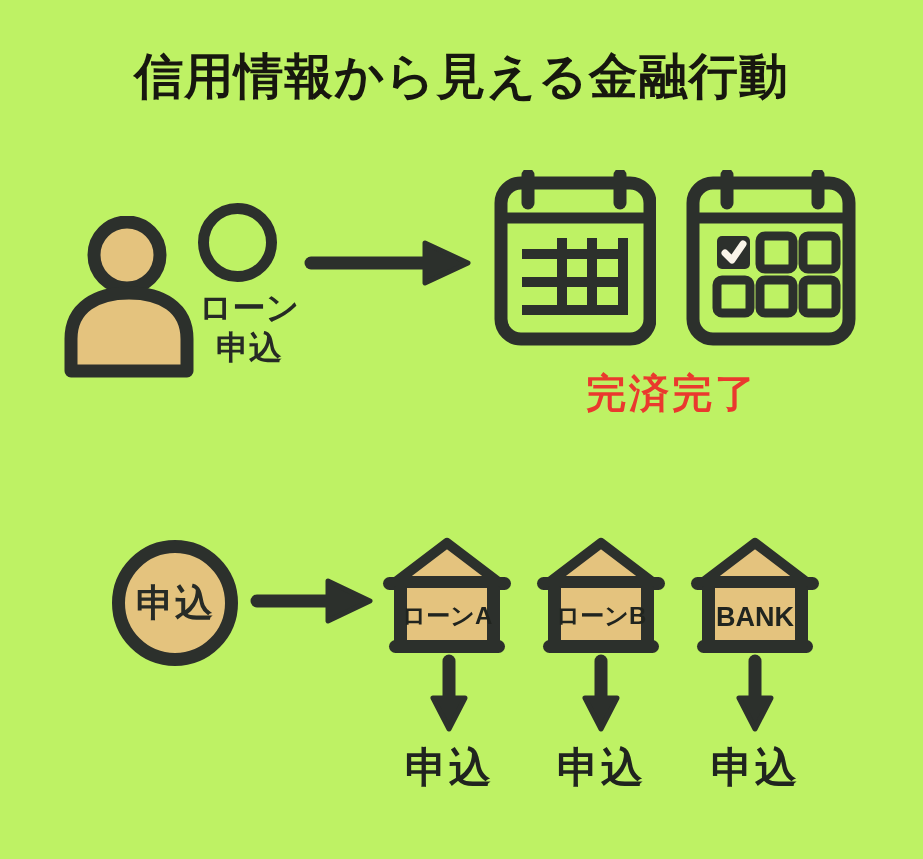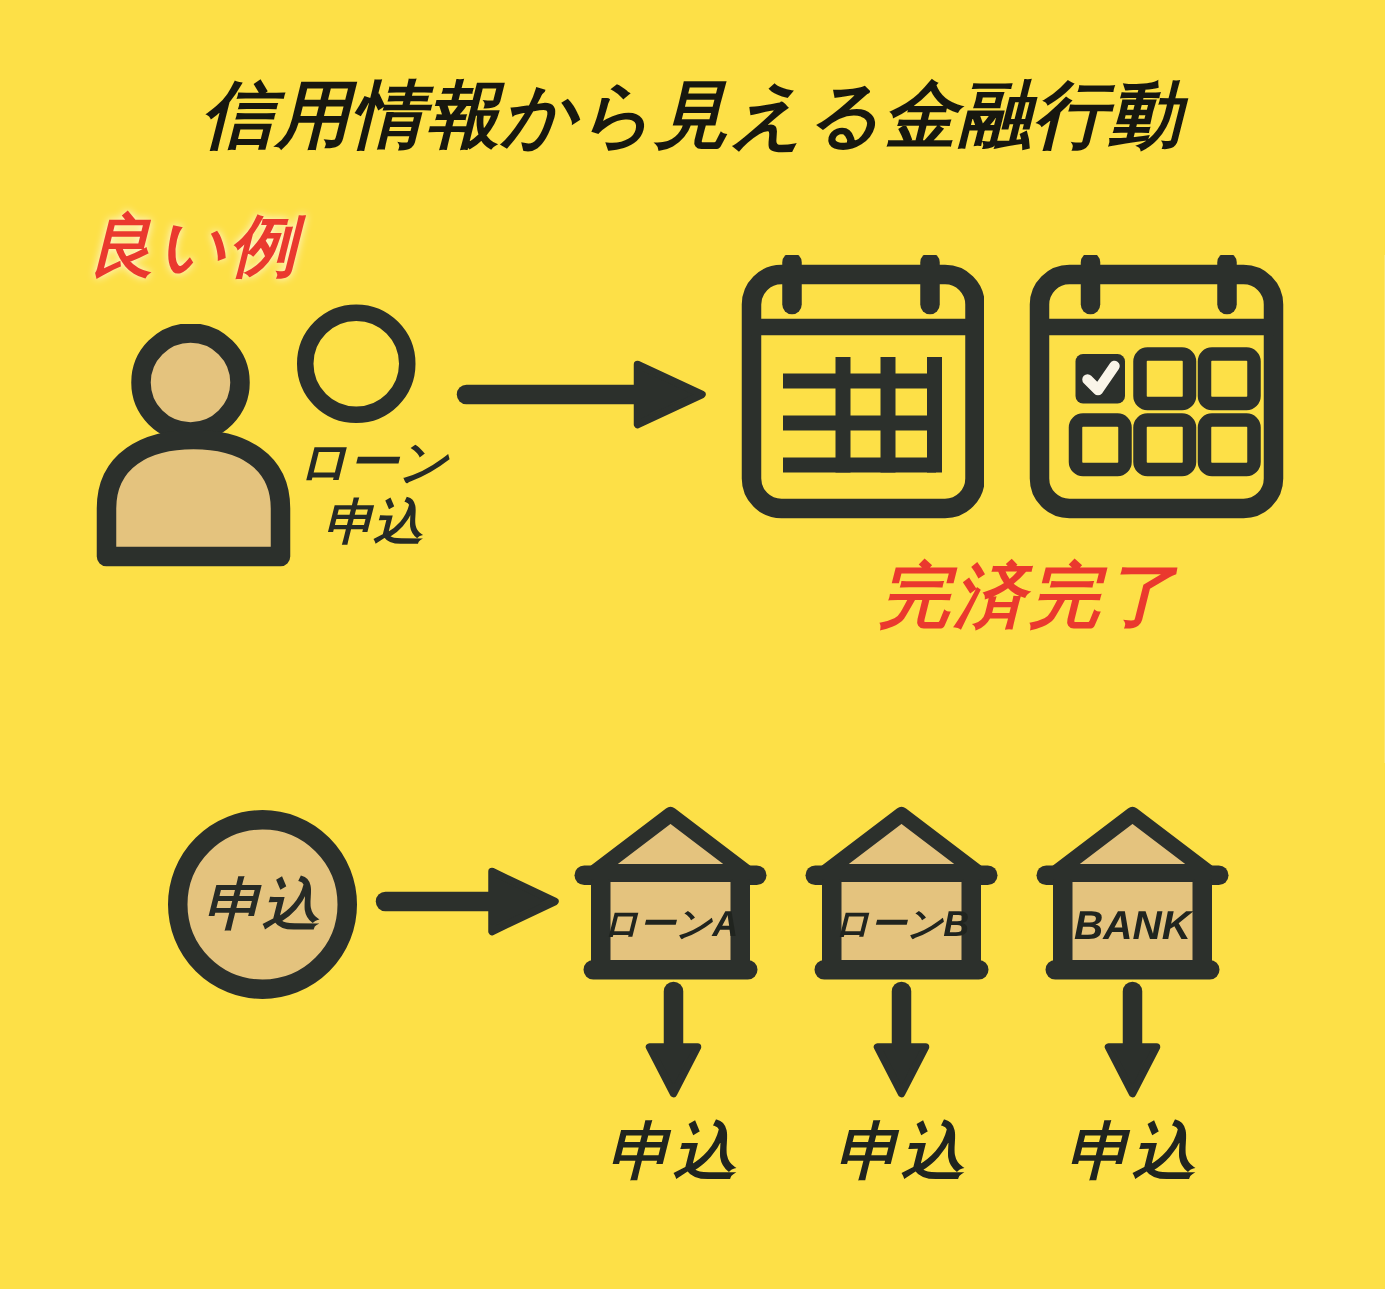--- a/index.html
+++ b/index.html
@@ -5,22 +5,21 @@
   html, body { margin: 0; padding: 0; }
   body {
     width: 923px; height: 859px;
     background: #faf5e9;
     font-family: "Liberation Sans", "DejaVu Sans", sans-serif;
     overflow: hidden;
   }
   .canvas {
     position: relative;
     width: 923px; height: 859px;
-    background: #fde047;
-    font-style: italic;
+    background: #bef264;
   }
 
   .title {
     position: absolute; left: 0; right: 0; top: 44px;
     margin: 0; text-align: center;
     font-size: 49px; font-weight: bold; color: #17170f;
     letter-spacing: 1px;
   }
   .section-label {
     position: absolute;
@@ -39,21 +38,21 @@
     background: transparent;
   }
   .loan-apply {
     position: absolute;
     width: 122px; text-align: center;
     font-size: 33px; font-weight: bold; color: #262a25;
     line-height: 1.22;
   }
   .result-label {
     position: absolute;
-    font-size: 47px; font-weight: bold;
+    font-size: 40px; font-weight: bold;
     letter-spacing: 3px;
   }
   .apply-circle {
     position: absolute;
     width: 100px; height: 100px;
     background: #e4c37e;
     border: 13px solid #2c302c;
     border-radius: 50%;
     display: flex; align-items: center; justify-content: center;
     font-size: 38px; font-weight: bold; color: #272b26;
@@ -71,21 +70,20 @@
     font-weight: bold;
   }
 </style>
 </head>
 <body>
 
 <div class="canvas">
 
   <h1 class="title">信用情報から見える金融行動</h1>
 
-  <div class="section-label red" style="left:58px; top:134px;">良い例</div>
 
   <svg style="left:60px; top:216px;" width="142" height="162" viewBox="0 0 142 162">
     <circle cx="67" cy="39" r="33" fill="#e4c37e" stroke="#2c302c" stroke-width="13"></circle>
     <path d="M11 155 V123 C11 91 37 77 69 77 C101 77 127 91 127 123 V155 Z" fill="#e4c37e" stroke="#2c302c" stroke-width="13" stroke-linejoin="round"></path>
   </svg>
 
   <div class="ring" style="left:198px; top:203px;"></div>
 
   <div class="loan-apply" style="left:188px; top:288px;">
     <div>ローン</div>

